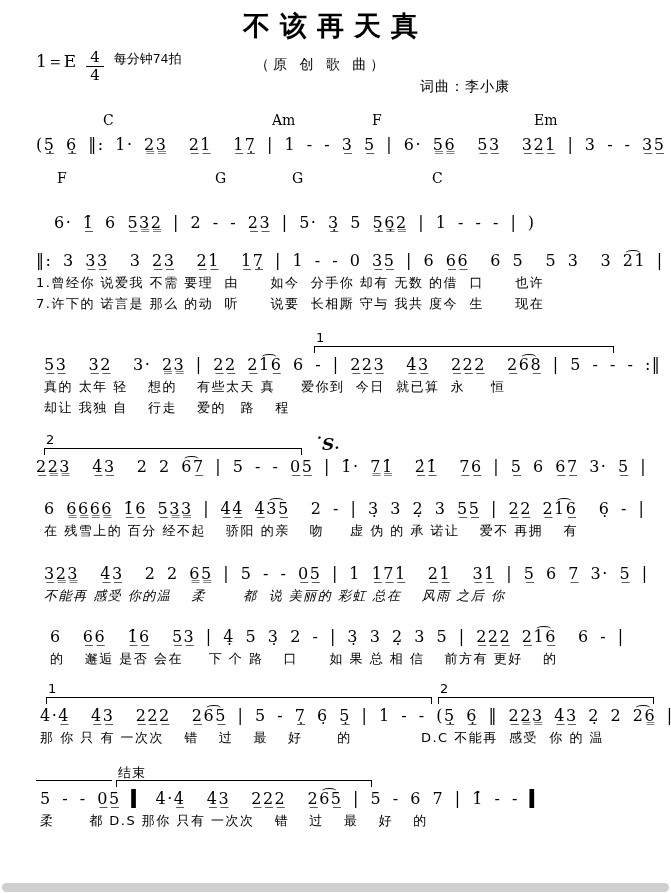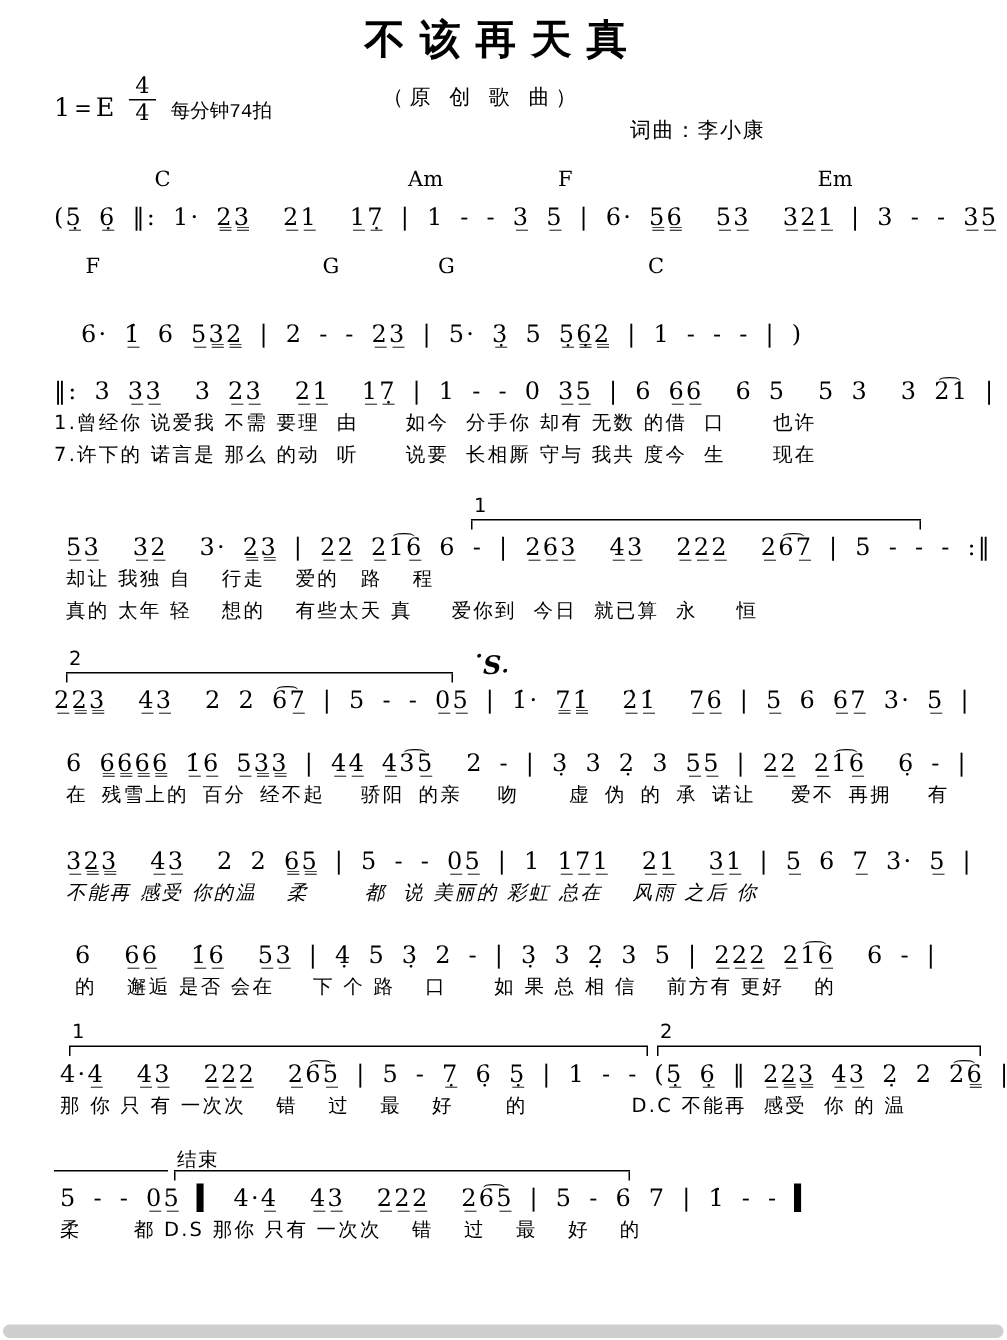--- a/index.html
+++ b/index.html
@@ -9,21 +9,21 @@
   }
   .sheet{position:relative;width:671px;height:893px;}
   .header{position:relative;padding-top:8px;}
   .title{
     text-align:center;font-family:"DejaVu Serif",serif;font-weight:bold;
     font-size:27px;letter-spacing:10px;color:#000;
   }
   .meta-row{position:relative;height:52px;margin-top:2px;}
   .keysig{
     position:absolute;left:36px;top:4px;font-family:"DejaVu Serif",serif;
-    font-size:17px;display:flex;align-items:flex-end;gap:10px;
+    font-size:17px;display:flex;align-items:flex-start;gap:10px;
   }
   .ts{display:inline-flex;flex-direction:column;align-items:center;line-height:1;font-size:15px;}
   .ts .num{padding:0 4px 1px 4px;border-bottom:1px solid #000;}
   .ts .den{padding-top:1px;}
   .tempo{font-family:Liberation Mono, monospace;font-size:13px;}
   .subtitle{position:absolute;left:255px;top:10px;font-size:14px;letter-spacing:4px;}
   .credit{position:absolute;left:420px;top:32px;font-size:14px;letter-spacing:1px;}
   .score{position:relative;padding-left:36px;}
   .system{position:relative;}
   .system .notes{
@@ -91,53 +91,53 @@
       <div class="subtitle">（原  创  歌  曲）</div>
       <div class="credit">词曲：李小康</div>
     </div>
   </div>
 
   <div class="score">
       <div class="system has-chords">
         <span class="chord" style="left: 67px;">C</span>
         <span class="chord" style="left: 236px;">Am</span>
         <span class="chord" style="left: 336px;">F</span>
-        <span class="chord" style="left: 509px;">Em</span>
+        <span class="chord" style="left: 498px;">Em</span>
         <div class="notes">(5̣̲ 6̣̲ ‖: 1· 2̳3̳  2̲1̲  1̲7̣̲ | 1 - - 3̲ 5̲ | 6· 5̳6̳  5̲3̲  3̲2̲1̲ | 3 - - 3̲5̲ |</div>
       </div>
       <div class="system has-chords">
         <span class="chord" style="left: 21px;">F</span>
         <span class="chord" style="left: 179px;">G</span>
         <span class="chord" style="left: 256px;">G</span>
         <span class="chord" style="left: 396px;">C</span>
         <div class="notes" style="padding-left: 18px; margin-top: 20px;">6· 1̲̇ 6 5̲3̳2̳ | 2 - - 2̲3̲ | 5· 3̣̲ 5 5̣̲6̣̳2̳ | 1 - - - | )</div>
       </div>
       <div class="system">
         <div class="notes">‖: 3 3̲3̲  3 2̲3̲  2̲1̲  1̲7̣̲ | 1 - - 0 3̲5̲ | 6 6̲6̲  6 5  5 3  3 2͡1 | 2 - - 0 2̳3̳ |</div>
         <div class="lyric">1.曾经你 说爱我 不需 要理  由　   如今  分手你 却有 无数 的借  口　   也许</div>
         <div class="lyric">7.许下的 诺言是 那么 的动  听　   说要  长相厮 守与 我共 度今  生　   现在</div>
       </div>
       <div class="system has-volta">
         <div class="volta" style="left: 278px; width: 300px; top: 16px;">
           <span class="volta-label">1</span>
         </div>
-        <div class="notes" style="padding-left: 8px;">5̲3̲  3̲2̲  3· 2̳3̳ | 2̲2̲ 2̲1͡6̲ 6 - | 2̲6̲3̲  4̲3̲  2̲2̲2̲  2̲6͡7̲ | 5 - - - :‖</div>
+        <div class="notes" style="padding-left: 8px;">5̲3̲  3̲2̲  3· 2̳3̳ | 2̲2̲ 2̲1͡6̲ 6 - | 2̲2̲3̲  4̲3̲  2̲2̲2̲  2̲6͡8̲ | 5 - - - :‖</div>
+        <div class="lyric" style="padding-left: 8px;">真的 太年 轻　 想的　 有些太天 真　  爱你到  今日  就已算  永　  恒</div>
         <div class="lyric" style="padding-left: 8px;">却让 我独 自　 行走　 爱的　路　 程</div>
-        <div class="lyric" style="padding-left: 8px;">真的 太年 轻　 想的　 有些太天 真　  爱你到  今日  就已算  永　  恒</div>
       </div>
       <div class="system has-volta">
         <div class="volta" style="left: 8px; width: 258px; top: 16px;">
           <span class="volta-label">2</span>
         </div>
         <span class="segno" style="left: 286px; top: 2px;">S</span>
         <div class="notes">2̲2̳3̳  4̲3̲  2 2 6͡7̲ | 5 - - 0̲5̲ | 1̇· 7̳1̳̇  2̲̇1̲̇  7̲6̲ | 5̲ 6 6̲7̲ 3· 5̲ |</div>
       </div>
       <div class="system">
         <div class="notes" style="padding-left: 8px;">6 6̳6̳6̳6̳ 1̲̇6̲ 5̲3̳3̳ | 4̲4̲ 4̲3͡5̲  2 - | 3̣ 3 2̣ 3 5̲5̲ | 2̲2̲ 2̲1͡6̲  6̣ - |</div>
-        <div class="lyric" style="padding-left: 8px; font-family: Liberation Mono, monospace;">在 残雪上的 百分 经不起　 骄阳 的亲　 吻　  虚 伪 的 承 诺让　 爱不 再拥　 有</div>
+        <div class="lyric" style="padding-left: 8px;">在 残雪上的 百分 经不起　 骄阳 的亲　 吻　  虚 伪 的 承 诺让　 爱不 再拥　 有</div>
       </div>
       <div class="system">
         <div class="notes" style="padding-left: 8px;">3̲2̳3̳  4̲3̲  2 2 6̳5̳ | 5 - - 0̲5̲ | 1 1̲7̲1̲  2̲1̲  3̲1̲ | 5̲ 6 7̲ 3· 5̲ |</div>
         <div class="lyric" style="padding-left: 8px; font-style: italic;">不能再 感受 你的温　 柔　    都  说 美丽的 彩虹 总在　 风雨 之后 你</div>
       </div>
       <div class="system">
         <div class="notes" style="padding-left: 14px;">6  6̲6̲  1̲̇6̲  5̲3̲ | 4̣ 5 3̣ 2 - | 3̣ 3 2̣ 3 5 | 2̲2̲2̲ 2̲1͡6̲  6 - |</div>
         <div class="lyric" style="padding-left: 14px;">的　 邂逅 是否 会在　  下 个 路　 口　   如 果 总 相 信　 前方有 更好　 的</div>
       </div>
       <div class="system has-volta">
@@ -147,21 +147,21 @@
         <div class="volta" style="left: 402px; width: 216px; top: 16px;">
           <span class="volta-label">2</span>
         </div>
         <div class="notes" style="padding-left: 4px;">4·4̲  4̲3̲  2̲2̲2̲  2̲6͡5̲ | 5 - 7̣̲ 6̣ 5̣̲ | 1 - - (5̣̲ 6̣̲ ‖ 2̲2̳3̳ 4̲3̲ 2̣ 2 2͡6̳ |</div>
         <div class="lyric" style="padding-left: 4px;">那 你 只 有 一次次　 错　 过　 最　 好　　 的　　　　  D.C 不能再  感受  你 的 温</div>
       </div>
       <div class="system has-volta">
         <div class="volta no-ticks" style="left: 0px; width: 76px; top: 16px;">
           <span class="volta-label"></span>
         </div>
-        <div class="volta" style="left: 80px; width: 304px; top: 16px;">
+        <div class="volta" style="left: 80px; width: 256px; top: 16px;">
           <span class="volta-label">结束</span>
         </div>
         <div class="notes" style="padding-left: 4px;">5 - - 0̲5̲ ▍ 4·4̲  4̲3̲  2̲2̲2̲  2̲6͡5̲ | 5 - 6 7 | 1̇ - - ▍</div>
         <div class="lyric" style="padding-left: 4px;">柔　　 都 D.S 那你 只有 一次次　 错　 过　 最　 好　 的</div>
       </div>
     </div>
 
   <div class="scrollbar"></div>
 </div>
 

